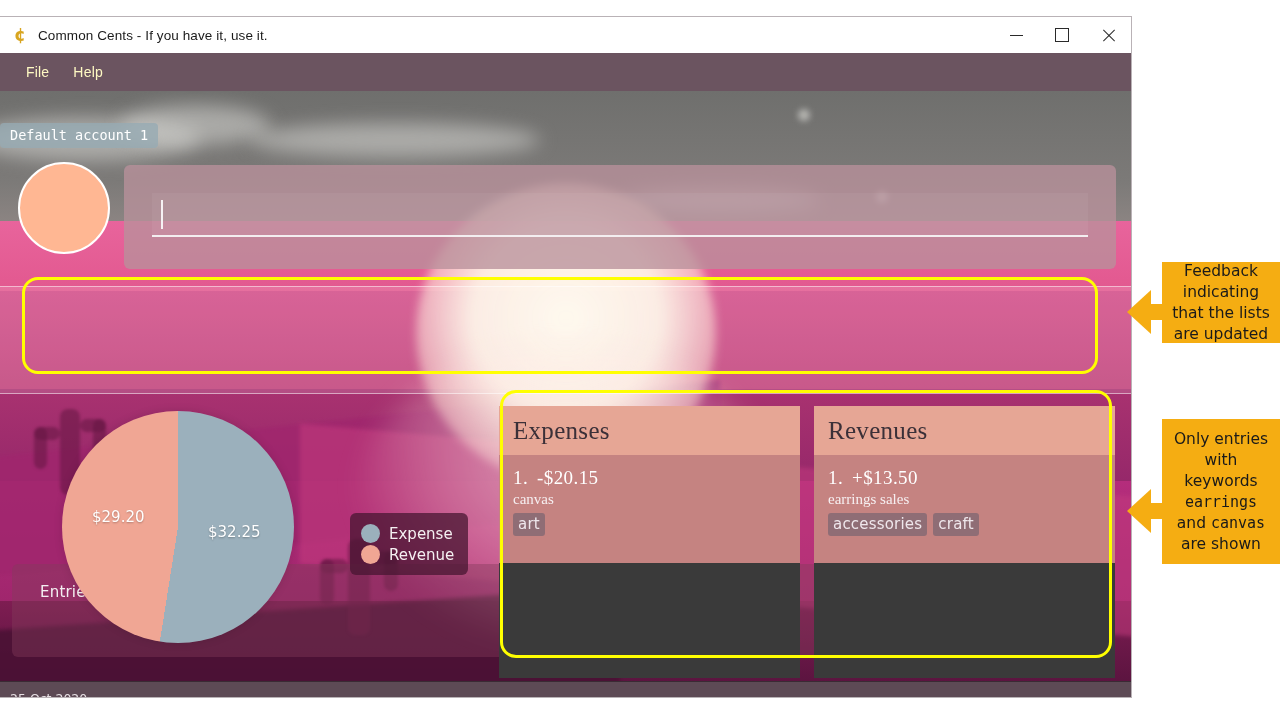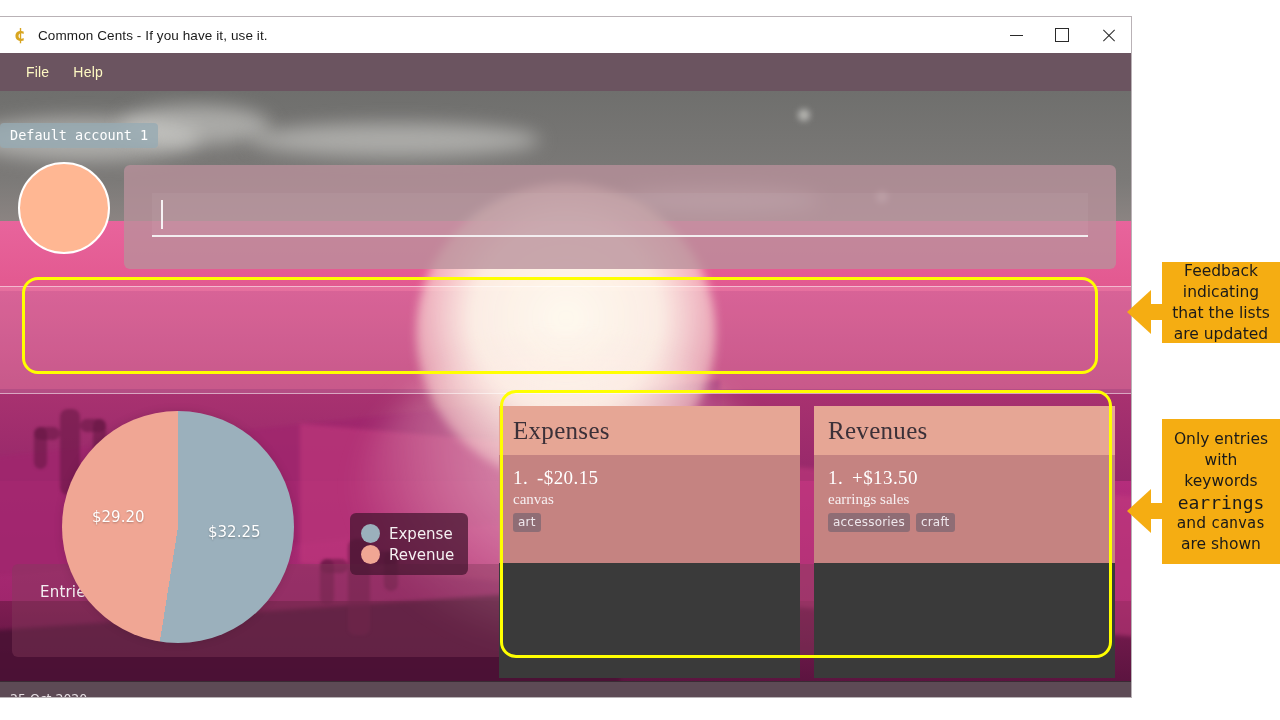--- a/index.html
+++ b/index.html
@@ -356,21 +356,21 @@
   .entry-desc {
     font-family: "Liberation Serif", serif;
     font-size: 15px;
     color: #f6eff1;
     margin-top: 2px;
   }
   .tag-row { margin-top: 5px; display: flex; gap: 6px; }
   .tag {
     background: rgba(110,95,110,0.62);
     color: #efe7ec;
-    font-size: 12px;
+    font-size: 15px;
     font-family: "DejaVu Sans", sans-serif;
     padding: 2px 5px 3px 5px;
     border-radius: 3px;
     letter-spacing: 0.2px;
   }
 
   
   .statusbar {
     position: absolute; left: 0; top: 664px;
     width: 1131px; height: 33px;
@@ -404,21 +404,21 @@
     color: #1a1a1a;
     font-family: "DejaVu Sans", sans-serif;
     text-align: center;
     box-sizing: border-box;
     display: flex; flex-direction: column;
     align-items: center; justify-content: center;
   }
   .callout-line { font-size: 15.5px; line-height: 21px; }
   .callout-line.mono {
     font-family: "DejaVu Sans Mono", monospace;
-    font-size: 18px;
+    font-size: 15px;
   }
   .callout-1 { left: 1162px; top: 262px; width: 118px; height: 81px; }
   .callout-2 { left: 1162px; top: 419px; width: 118px; height: 145px; }
 
   .arrow {
     position: absolute;
     width: 44px; height: 44px;
   }
   .arrow-head {
     position: absolute; left: 0; top: 0;

